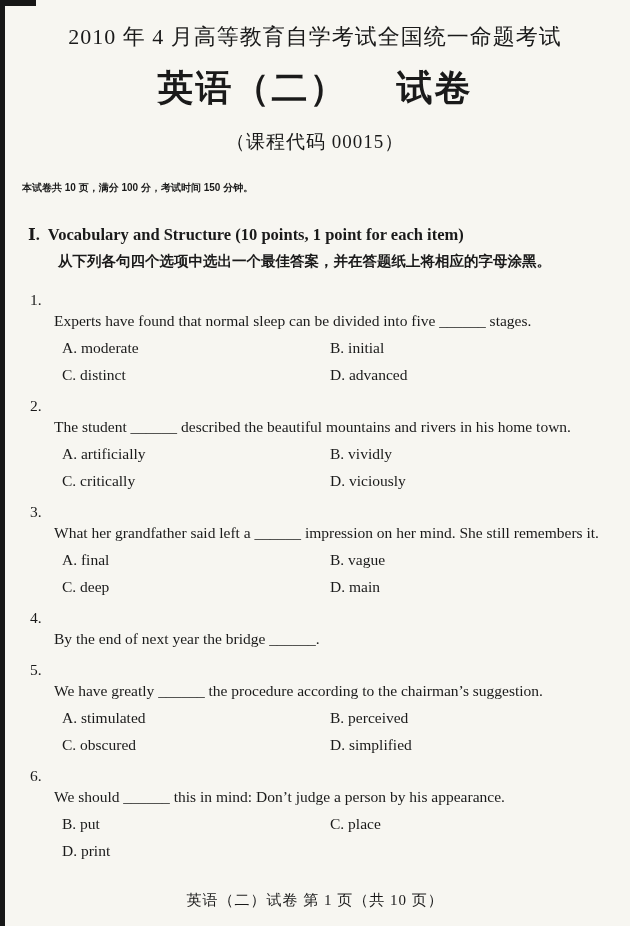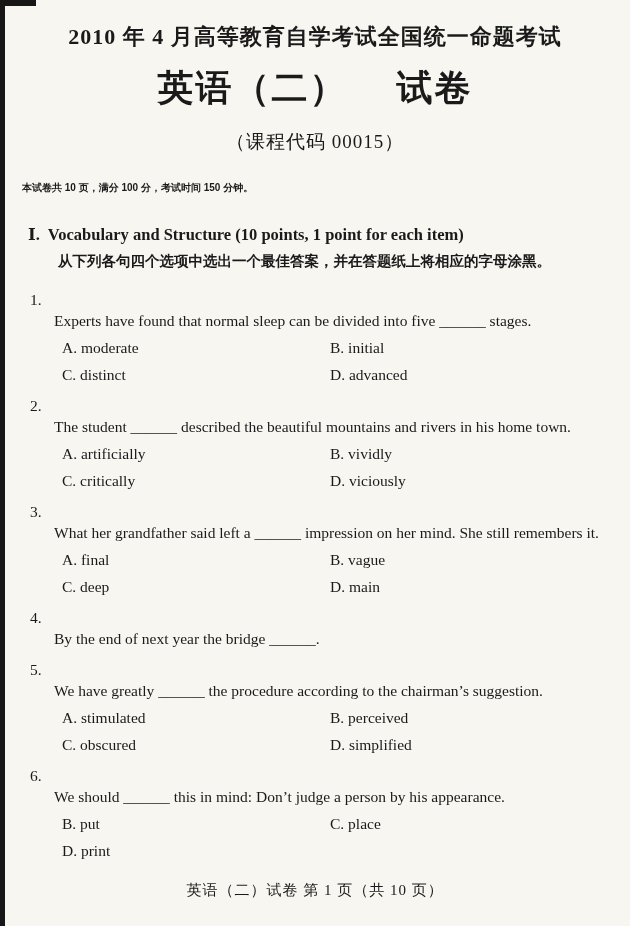--- a/index.html
+++ b/index.html
@@ -24,21 +24,21 @@
     position: absolute; left: 0; top: 0;
     width: 36px; height: 6px;
     background: #171717;
   }
   
   .header { text-align: center; }
   .title1 {
     padding-top: 22px;
     font-size: 22px;
     letter-spacing: 1px;
-    font-weight: bold;
+    font-weight: normal;
   }
   .title2 {
     margin-top: 12px;
     font-size: 36px;
     font-weight: bold;
     letter-spacing: 2px;
   }
   .course {
     margin-top: 16px;
     font-size: 19px;
@@ -75,21 +75,21 @@
   .qstem { flex: 1; text-align: justify; margin-top: 21px; }
   .opts {
     display: grid;
     grid-template-columns: 268px 1fr;
     margin-left: 32px;
     line-height: 27px;
   }
   
   .footer {
     position: absolute;
-    left: 0; bottom: 26px;
+    left: 0; bottom: 16px;
     width: 100%;
     text-align: center;
     font-size: 15px;
     letter-spacing: 1px;
   }
 </style>
 </head>
 <body>
 
 <div class="page">

